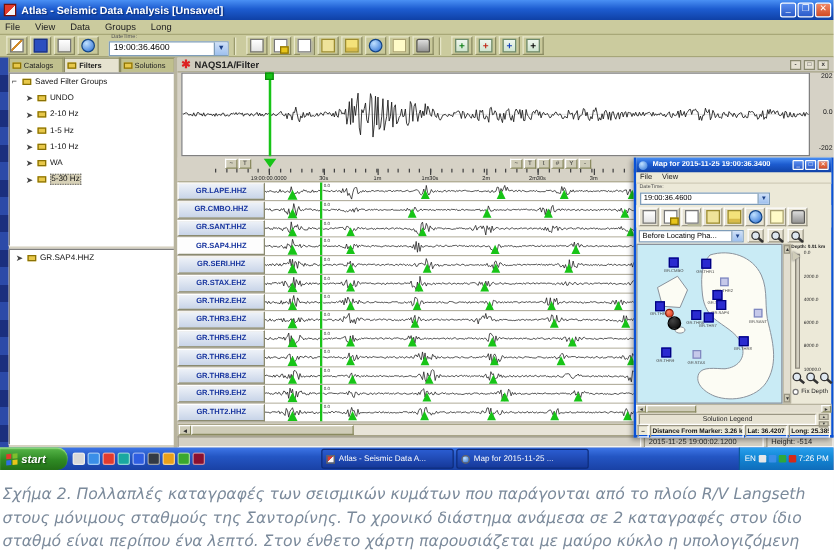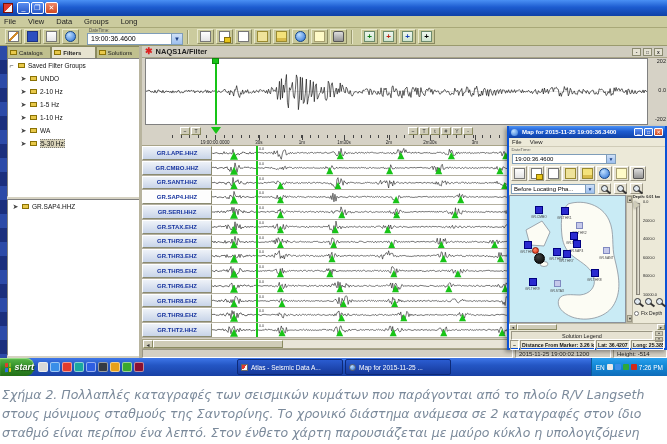--- a/index.html
+++ b/index.html
@@ -150,21 +150,21 @@
   .mseg{border:1px solid #9a9684;border-bottom-color:#fff;border-right-color:#fff;display:flex;align-items:center;padding:0 1px;white-space:nowrap;overflow:hidden;}
   .station{position:absolute;width:8px;height:8px;background:#2a2ad0;border:1px solid #000080;}
   .station.light{width:7px;height:7px;background:#c6c9ea;border-color:#8089c0;}
   .station-label{position:absolute;font-size:6px;color:#444;transform:scale(.55);transform-origin:left top;white-space:nowrap;}
   .ship-black{position:absolute;width:11px;height:11px;border-radius:50%;background:radial-gradient(circle at 35% 30%,#444,#000);border:1px solid #000;}
   .ship-red{position:absolute;width:7px;height:7px;border-radius:50%;background:radial-gradient(circle at 35% 30%,#ff8a6a,#e03010);border:1px solid #8a1505;}
 
   
   .taskbar{position:absolute;left:0;top:358px;width:667px;height:18px;z-index:10;
     background:linear-gradient(180deg,#3e76e8,#2456c4 40%,#1941a5);display:flex;align-items:stretch;}
-  .startbtn{width:34px;background:linear-gradient(180deg,#58b84a,#2f8a24 55%,#237018);border-radius:0 8px 8px 0;
+  .startbtn{width:54px;background:linear-gradient(180deg,#58b84a,#2f8a24 55%,#237018);border-radius:0 8px 8px 0;
     display:flex;align-items:center;gap:3px;padding-left:5px;color:#fff;font-weight:bold;font-style:italic;font-size:9px;
     text-shadow:1px 1px 1px #1a4a12;box-shadow:inset 0 1px 1px #9ee08c;}
   .winflag{width:9px;height:9px;display:grid;grid-template-columns:1fr 1fr;grid-template-rows:1fr 1fr;gap:1px;transform:skewY(-6deg);}
   .winflag i{display:block;}
   #quicklaunch{display:flex;align-items:center;gap:2px;padding:0 4px;}
   .ql{width:10px;height:10px;border-radius:2px;border:1px solid rgba(255,255,255,.5);}
   .task{width:106px;margin:1px 1px;background:linear-gradient(180deg,#2a5cd0,#16399a);border:1px solid #0d2a78;border-radius:2px;
         color:#fff;font-size:6.5px;display:flex;align-items:center;gap:3px;padding-left:3px;white-space:nowrap;overflow:hidden;}
   .task .ticon{width:7px;height:7px;flex:0 0 auto;background:linear-gradient(135deg,#e23b2e 50%,#f6f6f6 50%);border:1px solid #666;}
   .task .ticon.map{border-radius:50%;background:radial-gradient(circle at 35% 30%,#bfe0ff,#2a6fd4);}
@@ -179,20 +179,21 @@
     font-family:"DejaVu Sans",sans-serif;font-style:italic;font-size:12.5px;line-height:1.5;color:#7b8a9b;}
 </style>
 </head>
 <body>
 
 <div class="stage">
   <div class="shot">
 
     <div class="titlebar">
       <span class="app-icon"></span>
+      <span class="title-text">Atlas - Seismic Data Analysis [Unsaved]</span>
       <span class="winbtns">
         <span class="wbtn">_</span>
         <span class="wbtn">❐</span>
         <span class="wbtn close">✕</span>
       </span>
     </div>
     <div class="menubar" id="main-menu">
         <span>File</span>
         <span>View</span>
         <span>Data</span>

